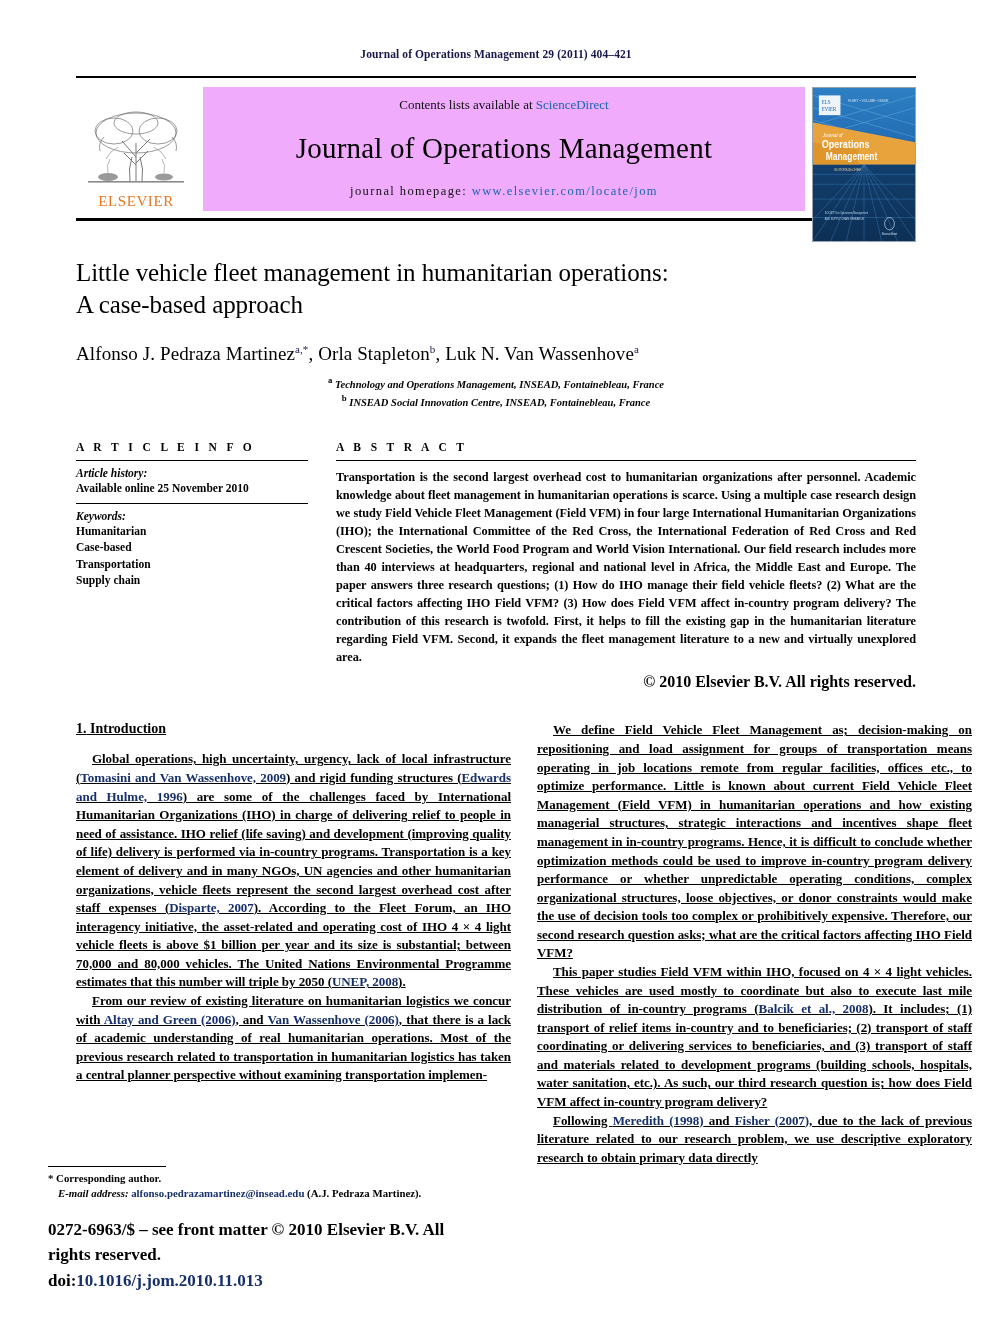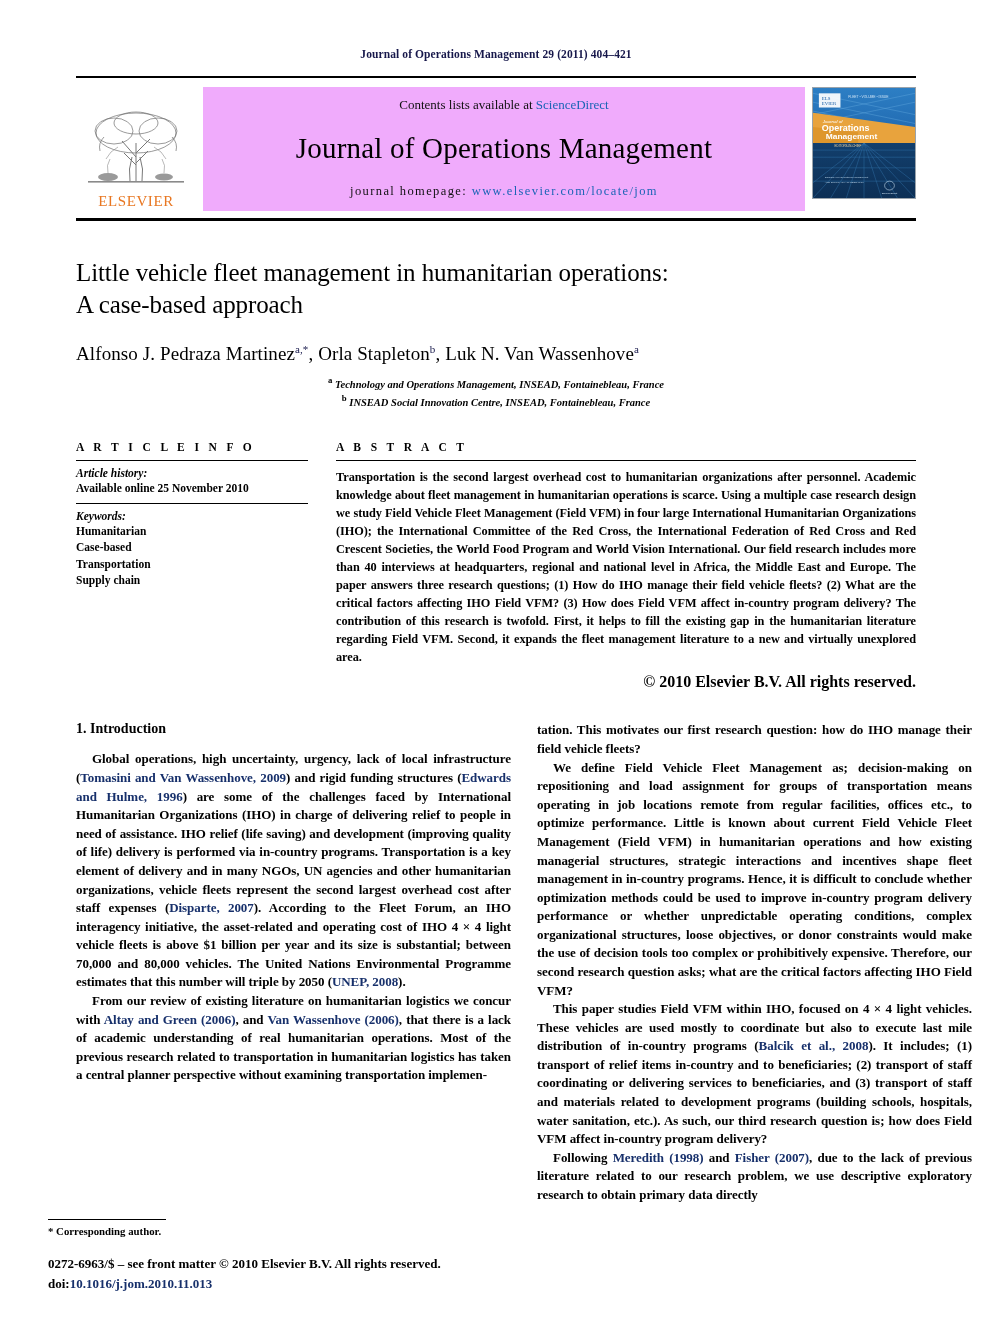--- a/index.html
+++ b/index.html
@@ -84,21 +84,21 @@
   }
   .homepage-line {
     font-size: 12.5px;
     letter-spacing: 1.4px;
     color: #111;
   }
   .homepage-line .url { color: #1a64b5; }
   .cover-thumb {
     width: 104px;
     flex: 0 0 104px;
-    height: 112px;
+    height: 155px;
     border: 1px solid #9aa3ab;
     box-sizing: border-box;
     position: relative;
     overflow: hidden;
     background: #737373;
   }
   .cover-svg { display:block; width:100%; height:100%; }
   .masthead-rule {
     border-bottom: 3px solid #000;
     margin-top: 7px;
@@ -170,20 +170,21 @@
     font-weight: bold;
     text-align: right;
     margin-top: 7px;
   }
 
   
   .body-cols {
     margin-top: 30px;
     display: flex;
     gap: 26px;
+    text-decoration: underline;
   }
   .bcol { width: 435px; flex: 0 0 435px; position: relative; }
   .sec-head {
     font-size: 14px;
     font-weight: bold;
     margin: 0 0 13px 0;
   }
   p.body {
     font-size: 13px;
     line-height: 1.43;
@@ -211,21 +212,21 @@
   .fn-line {
     font-size: 10.8px;
     font-weight: bold;
     line-height: 1.42;
   }
   .fn-line .ital { font-style: italic; }
   .fn-email { color: #17306b; }
   .fn-indent { padding-left: 10px; }
   .imprint {
     margin-top: 15px;
-    font-size: 13px;
+    font-size: 17px;
     font-weight: bold;
     line-height: 1.5;
   }
   .doi-link { color: #17306b; }
 </style>
 </head>
 <body>
 
 <div class="page">
 
@@ -393,30 +394,34 @@
         <span>1.</span>
         <span>Introduction</span>
       </h2>
       <div id="left-paras">
           <p class="body"><span>Global operations, high uncertainty, urgency, lack of local infrastructure (</span><span class="cite">Tomasini and Van Wassenhove, 2009</span><span>) and rigid funding structures (</span><span class="cite">Edwards and Hulme, 1996</span><span>) are some of the challenges faced by International Humanitarian Organizations (IHO) in charge of delivering relief to people in need of assistance. IHO relief (life saving) and development (improving quality of life) delivery is performed via in-country programs. Transportation is a key element of delivery and in many NGOs, UN agencies and other humanitarian organizations, vehicle fleets represent the second largest overhead cost after staff expenses (</span><span class="cite">Disparte, 2007</span><span>). According to the Fleet Forum, an IHO interagency initiative, the asset-related and operating cost of IHO 4 × 4 light vehicle fleets is above $1 billion per year and its size is substantial; between 70,000 and 80,000 vehicles. The United Nations Environmental Programme estimates that this number will triple by 2050 (</span><span class="cite">UNEP, 2008</span><span>).</span></p>
           <p class="body"><span>From our review of existing literature on humanitarian logistics we concur with </span><span class="cite">Altay and Green (2006)</span><span>, and </span><span class="cite">Van Wassenhove (2006)</span><span>, that there is a lack of academic understanding of real humanitarian operations. Most of the previous research related to transportation in humanitarian logistics has taken a central planner perspective without examining transportation implemen-</span></p>
         </div>
     </div>
     <div class="bcol">
       <div id="right-paras">
-          <p class="body" style="text-indent: 0px;"><span>tation. This motivates our first research question: how do IHO manage their field vehicle fleets?</span></p>
           <p class="body"><span>We define Field Vehicle Fleet Management as; decision-making on repositioning and load assignment for groups of transportation means operating in job locations remote from regular facilities, offices etc., to optimize performance. Little is known about current Field Vehicle Fleet Management (Field VFM) in humanitarian operations and how existing managerial structures, strategic interactions and incentives shape fleet management in in-country programs. Hence, it is difficult to conclude whether optimization methods could be used to improve in-country program delivery performance or whether unpredictable operating conditions, complex organizational structures, loose objectives, or donor constraints would make the use of decision tools too complex or prohibitively expensive. Therefore, our second research question asks; what are the critical factors affecting IHO Field VFM?</span></p>
           <p class="body"><span>This paper studies Field VFM within IHO, focused on 4 × 4 light vehicles. These vehicles are used mostly to coordinate but also to execute last mile distribution of in-country programs (</span><span class="cite">Balcik et al., 2008</span><span>). It includes; (1) transport of relief items in-country and to beneficiaries; (2) transport of staff coordinating or delivering services to beneficiaries, and (3) transport of staff and materials related to development programs (building schools, hospitals, water sanitation, etc.). As such, our third research question is; how does Field VFM affect in-country program delivery?</span></p>
           <p class="body"><span>Following </span><span class="cite">Meredith (1998)</span><span> and </span><span class="cite">Fisher (2007)</span><span>, due to the lack of previous literature related to our research problem, we use descriptive exploratory research to obtain primary data directly</span></p>
         </div>
     </div>
   </div>
 
   <div class="footnote-wrap">
     <div class="fn-rule"></div>
     <div class="fn-line">* Corresponding author.</div>
+    <div class="fn-line fn-indent">
+      <span class="ital">E-mail address:</span>
+      <span class="fn-email">alfonso.pedrazamartinez@insead.edu</span>
+      <span>(A.J. Pedraza Martinez).</span>
+    </div>
     <div class="imprint">
       <div>0272-6963/$ – see front matter © 2010 Elsevier B.V. All rights reserved.</div>
       <div><span>doi:</span><span class="doi-link">10.1016/j.jom.2010.11.013</span></div>
     </div>
   </div>
 
 </div>
 
 </body></html>

